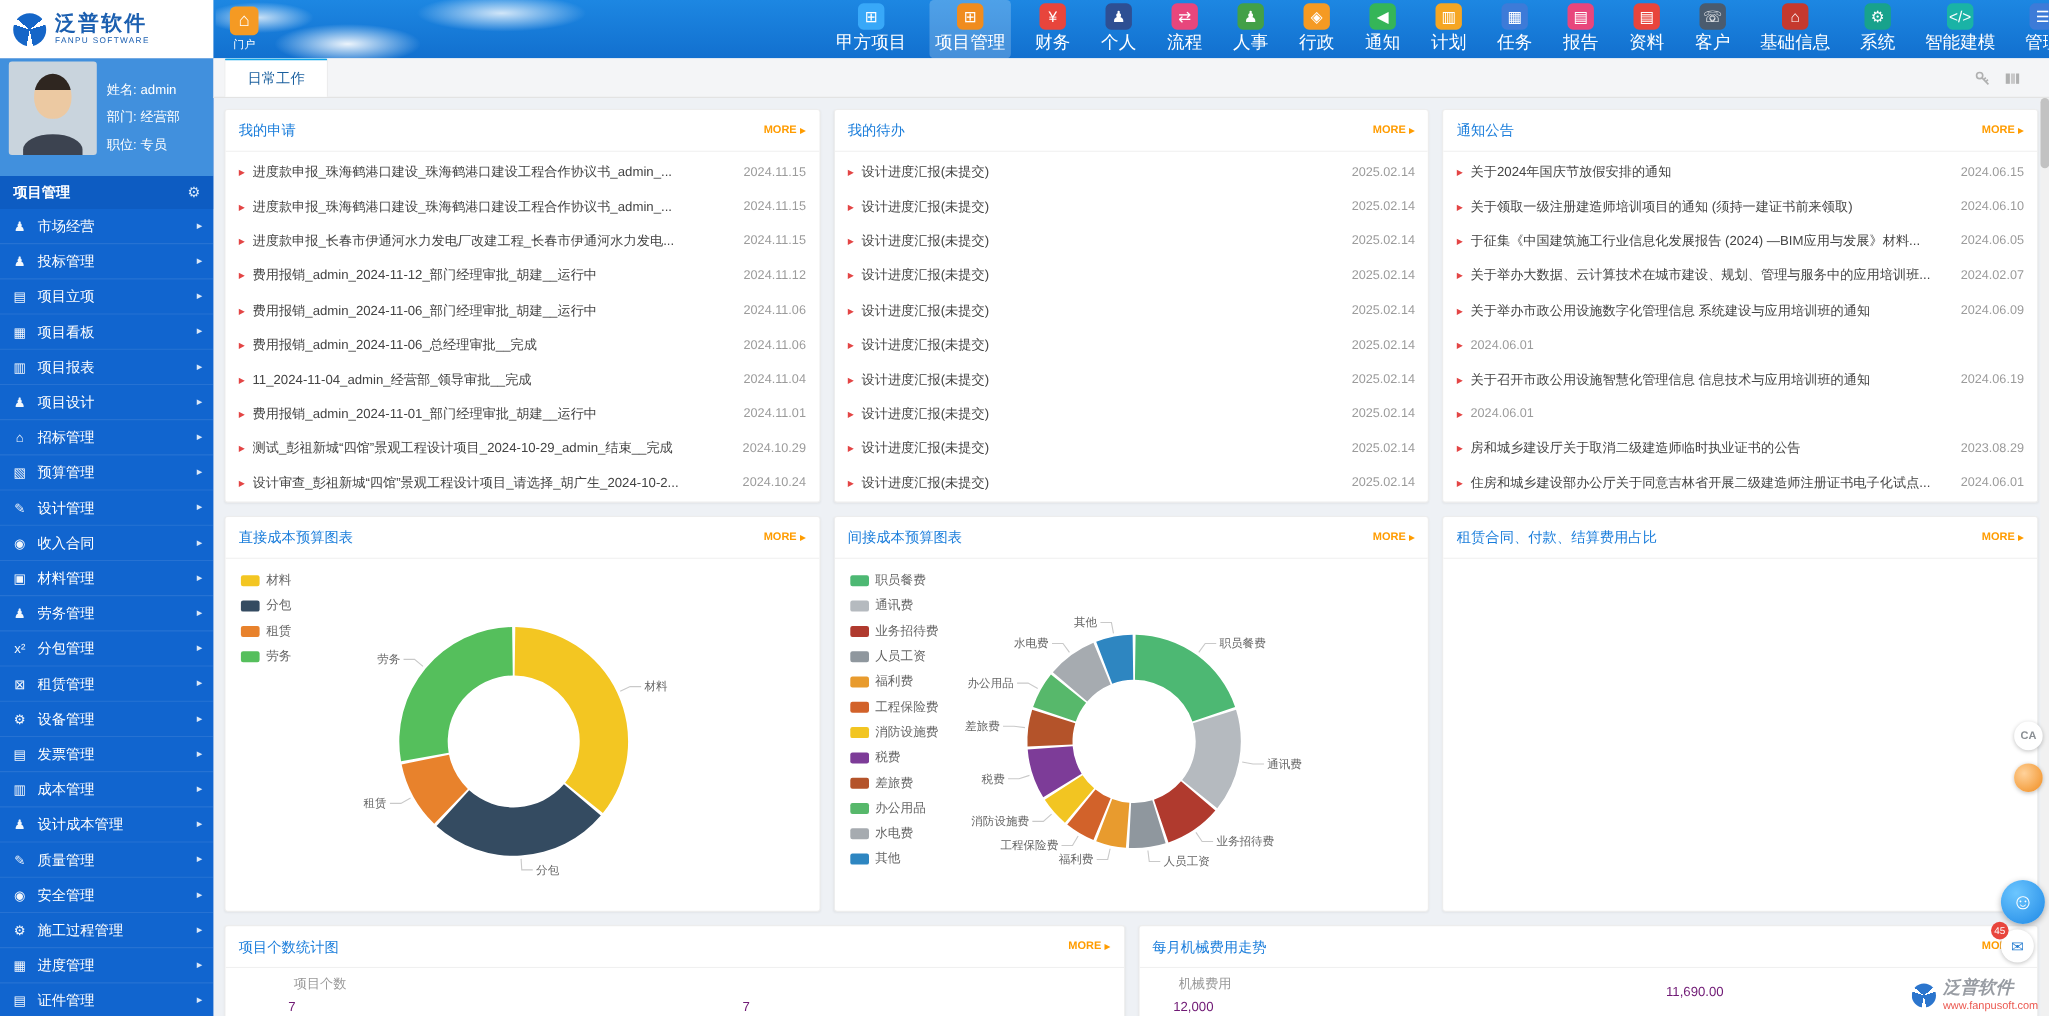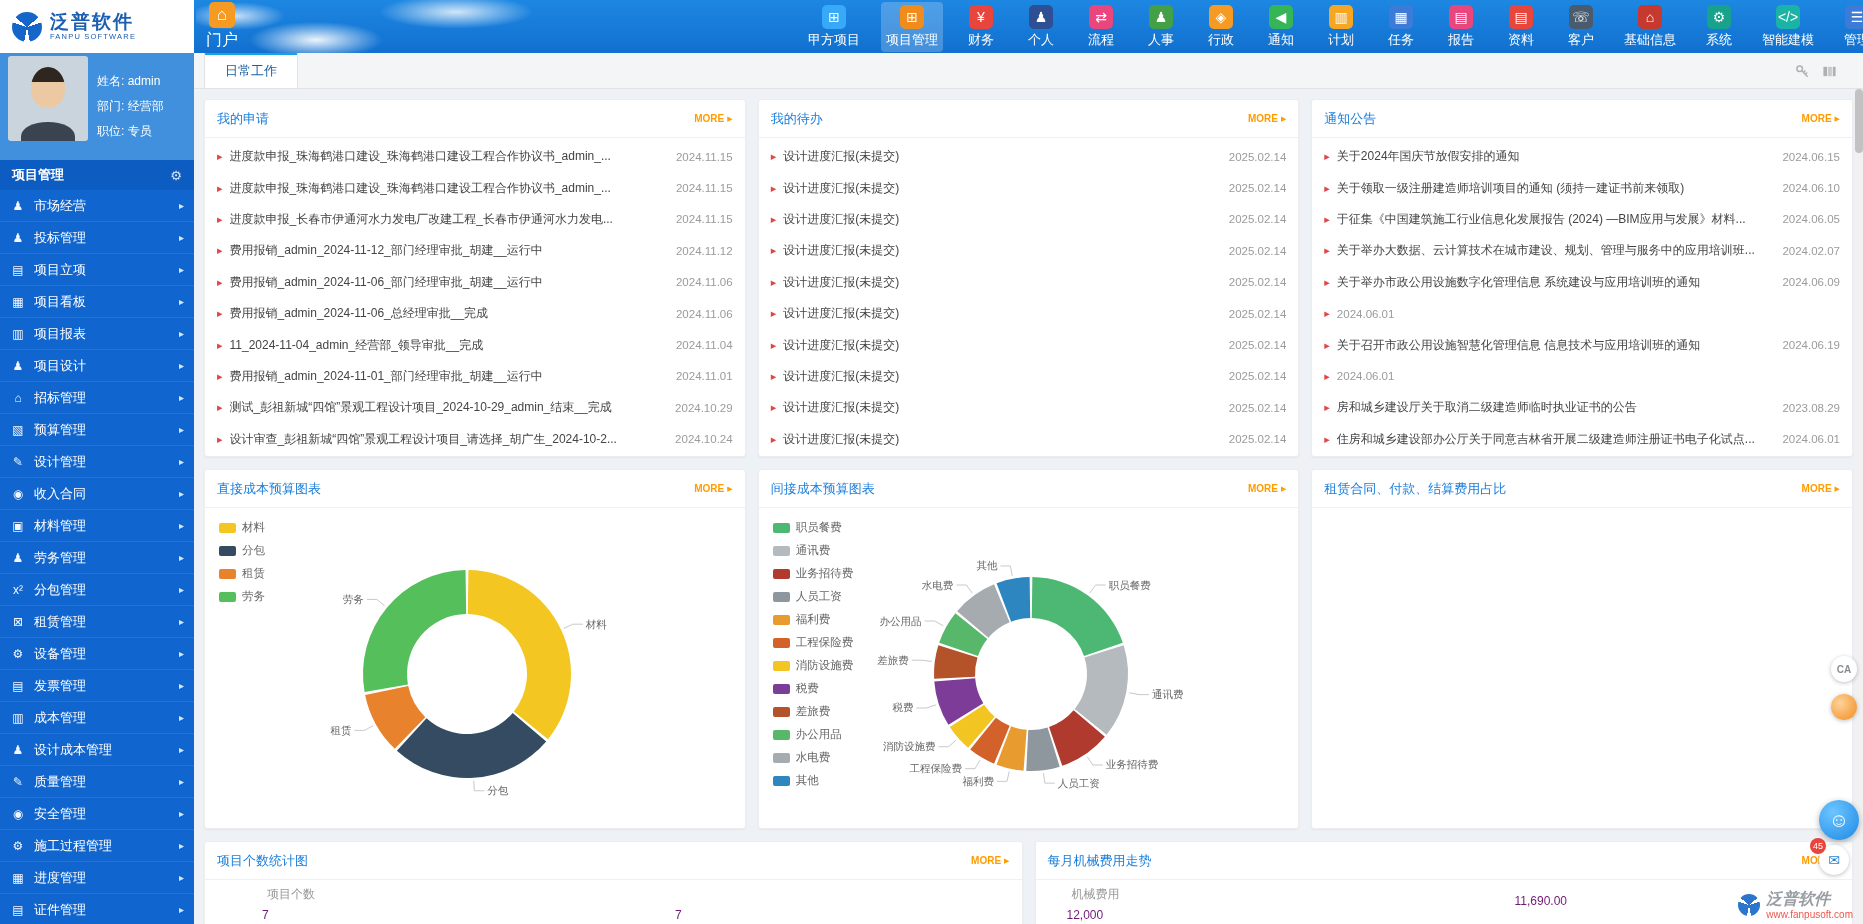--- a/index.html
+++ b/index.html
@@ -15,26 +15,26 @@
    radial-gradient(ellipse 95px 26px at 120px 40px,rgba(255,255,255,.92),rgba(255,255,255,0) 70%),
    radial-gradient(ellipse 70px 20px at 40px 16px,rgba(255,255,255,.75),rgba(255,255,255,0) 70%),
    radial-gradient(ellipse 110px 24px at 260px 12px,rgba(255,255,255,.8),rgba(255,255,255,0) 70%)}
 .logo-box{flex:0 0 194px;width:194px;background:#fff;display:flex;align-items:center;gap:8px;padding-left:12px}
 .logo-mark{width:30px;height:30px;border-radius:50%;
   background:conic-gradient(#1566c8 0 14%,#fff 14% 20%,#1566c8 20% 47%,#fff 47% 53%,#1566c8 53% 80%,#fff 80% 86%,#1566c8 86% 100%)}
 .logo-cn{font-size:19px;font-weight:bold;color:#1b5fb0;letter-spacing:2px;line-height:1.05}
 .logo-en{font-size:7.5px;color:#1b5fb0;letter-spacing:1.2px}
 .portal-item{width:48px;margin-left:4px;display:flex;flex-direction:column;align-items:center;justify-content:center;gap:2px;cursor:pointer;position:relative;z-index:2}
 .portal-icon{width:26px;height:26px;border-radius:5px;background:#f59a23;color:#fff;font-size:17px;display:flex;align-items:center;justify-content:center}
-.portal-label{font-size:16px;color:#fff}
+.portal-label{font-size:10px;color:#fff}
 .top-nav{margin-left:auto;margin-right:-16px;display:flex;align-items:center;gap:16px}
 .nav-item{min-width:44px;padding:3px 5px;display:flex;flex-direction:column;align-items:center;gap:2px;cursor:pointer;border-radius:4px}
 .nav-item.on{background:rgba(255,255,255,.22)}
 .nav-icon{width:24px;height:24px;border-radius:5px;color:#fff;font-size:14px;line-height:24px;text-align:center}
-.nav-label{font-size:13px;color:#fff;white-space:nowrap}
+.nav-label{font-size:16px;color:#fff;white-space:nowrap}
 
 
 .body-row{flex:1;display:flex;min-height:0}
 .sidebar{flex:0 0 194px;width:194px;background:#1165cf;display:flex;flex-direction:column;overflow:hidden}
 .profile{flex:0 0 107px;background:#4190dd;display:flex;gap:9px;padding:3px 8px}
 .avatar{flex:0 0 80px;width:80px;height:85px;border-radius:3px;background:#c9d4dd;position:relative;overflow:hidden;cursor:pointer}
 .avatar::before{content:"";position:absolute;left:23px;top:11px;width:34px;height:41px;
   border-radius:50% 50% 46% 46%;background:linear-gradient(180deg,#2f2620 0 36%,#ecc9a2 36%)}
 .avatar::after{content:"";position:absolute;left:13px;bottom:-9px;width:54px;height:28px;border-radius:50% 50% 0 0;background:#3c4350}
 .profile-info{display:flex;flex-direction:column;justify-content:center;gap:8px;font-size:12px;color:#fff;white-space:nowrap}

